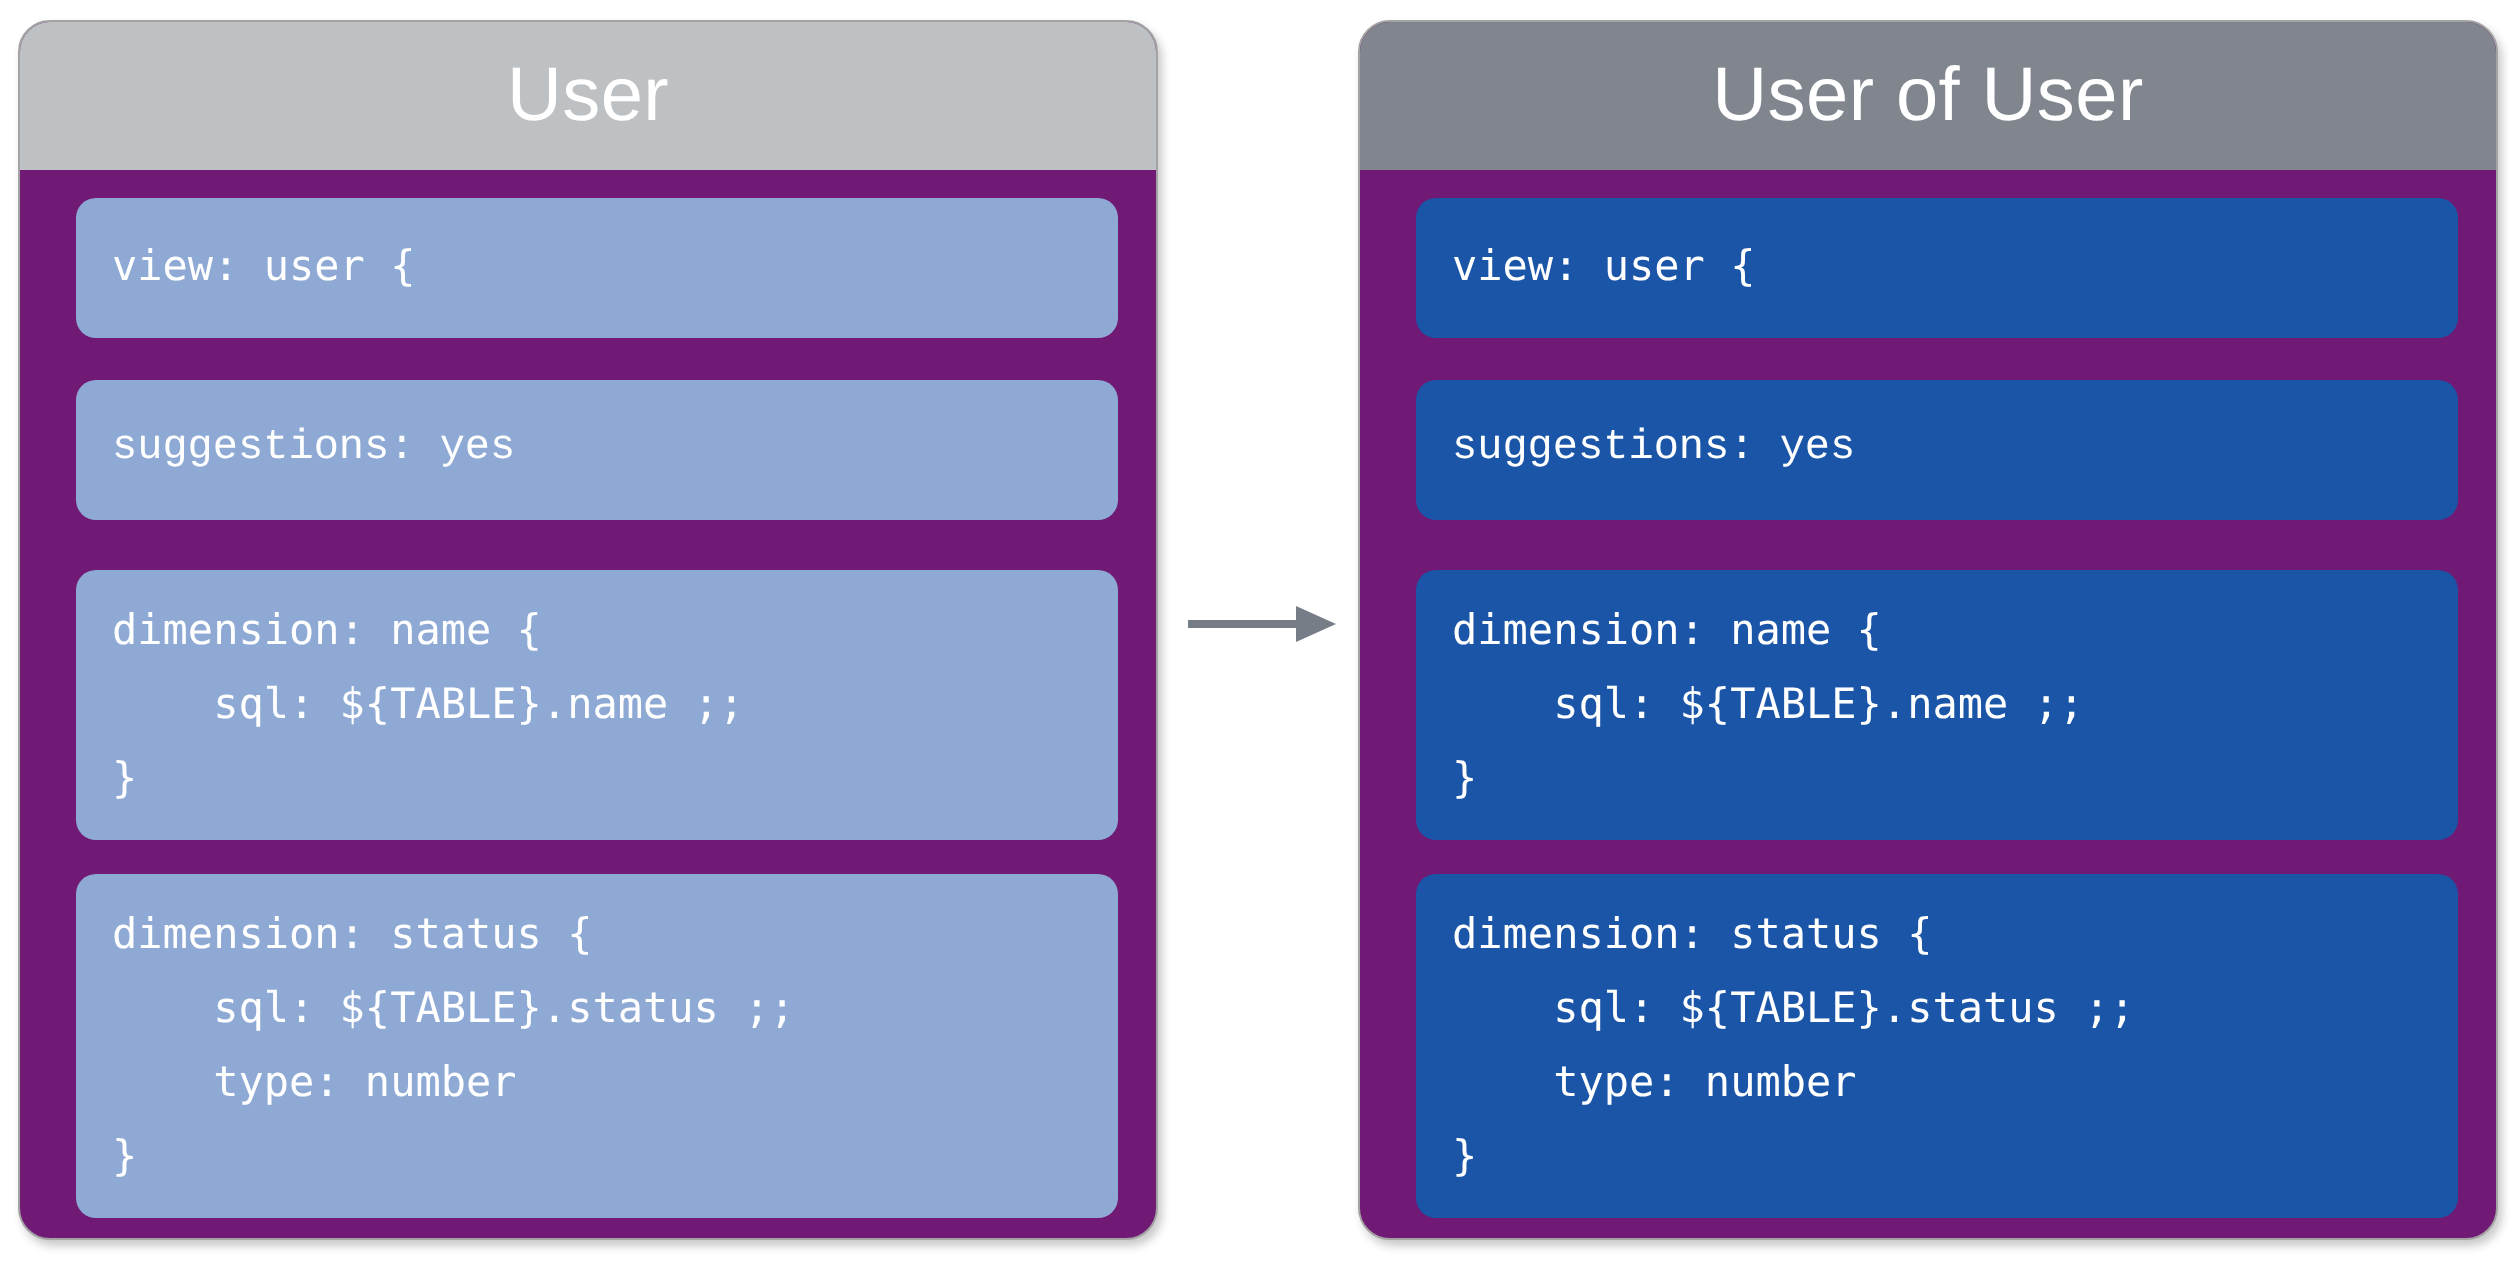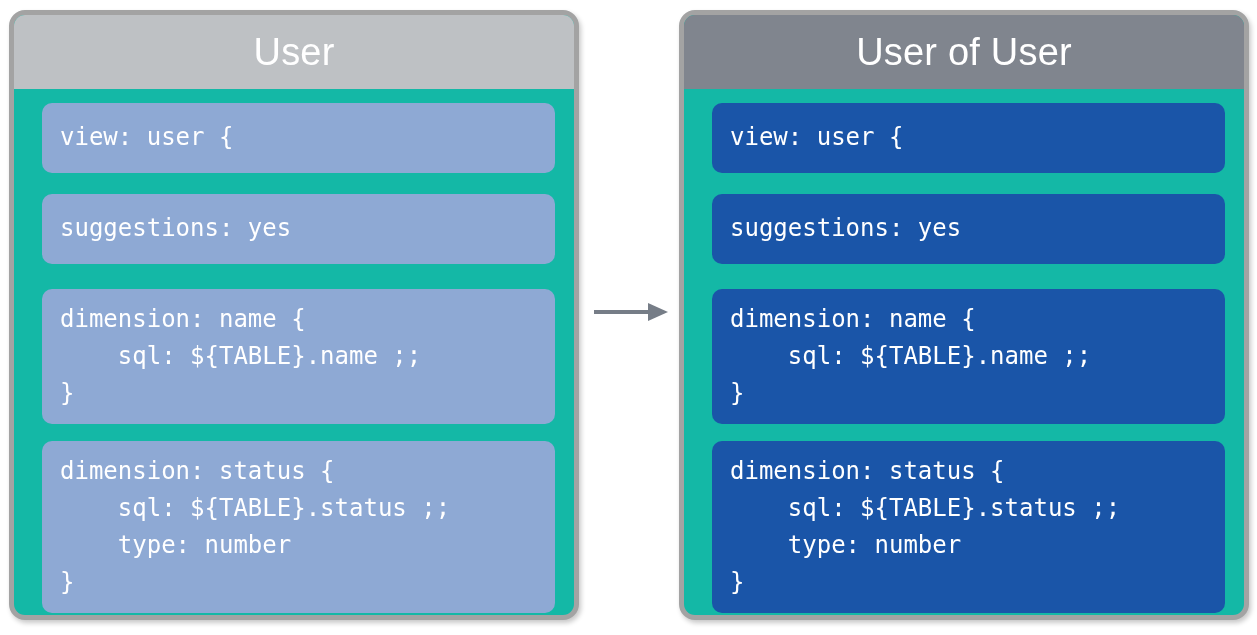--- a/index.html
+++ b/index.html
@@ -19,23 +19,23 @@
     width: 1257px;
     height: 635px;
     background: #ffffff;
   }
 
   
   .panel {
     position: absolute;
     top: 10px;
     height: 610px;
-    background: #14b8a6;
+    background: #701a75;
     border-radius: 16px;
-    border: 5px solid #a3a3a3;
+    border: 1px solid #a3a3a3;
     box-shadow: 2px 3px 5px rgba(0,0,0,0.22);
     overflow: hidden;
     box-sizing: border-box;
   }
   .panel-left  { left: 9px;   width: 570px; }
   .panel-right { left: 679px; width: 570px; }
 
   .panel-header {
     height: 74px;
     display: flex;
@@ -60,32 +60,32 @@
   }
 
   
   .code-block {
     border-radius: 10px;
     box-sizing: border-box;
     padding: 12px 16px 12px 18px;
     margin-bottom: 21px;
     color: #ffffff;
     font-family: "DejaVu Sans Mono", "Liberation Mono", monospace;
-    font-size: 24px;
+    font-size: 21px;
     line-height: 37px;
     white-space: pre;
     letter-spacing: 0px;
     overflow: hidden;
   }
   .code-block.one-line   { padding-top: 16px; padding-bottom: 17px; }
   .tone-source { background: #8ea9d4; }
   .tone-copy   { background: #1a55a8; }
 
   
-  .gap-lg { margin-bottom: 25px; }
+  .gap-lg { margin-bottom: 25px; font-family: Liberation Mono, monospace; }
   .gap-xl { margin-bottom: 17px; margin-top: 25px; }
 
   
   .arrow-wrap {
     position: absolute;
     left: 592px;
     top: 300px;
     width: 80px;
     height: 24px;
   }

